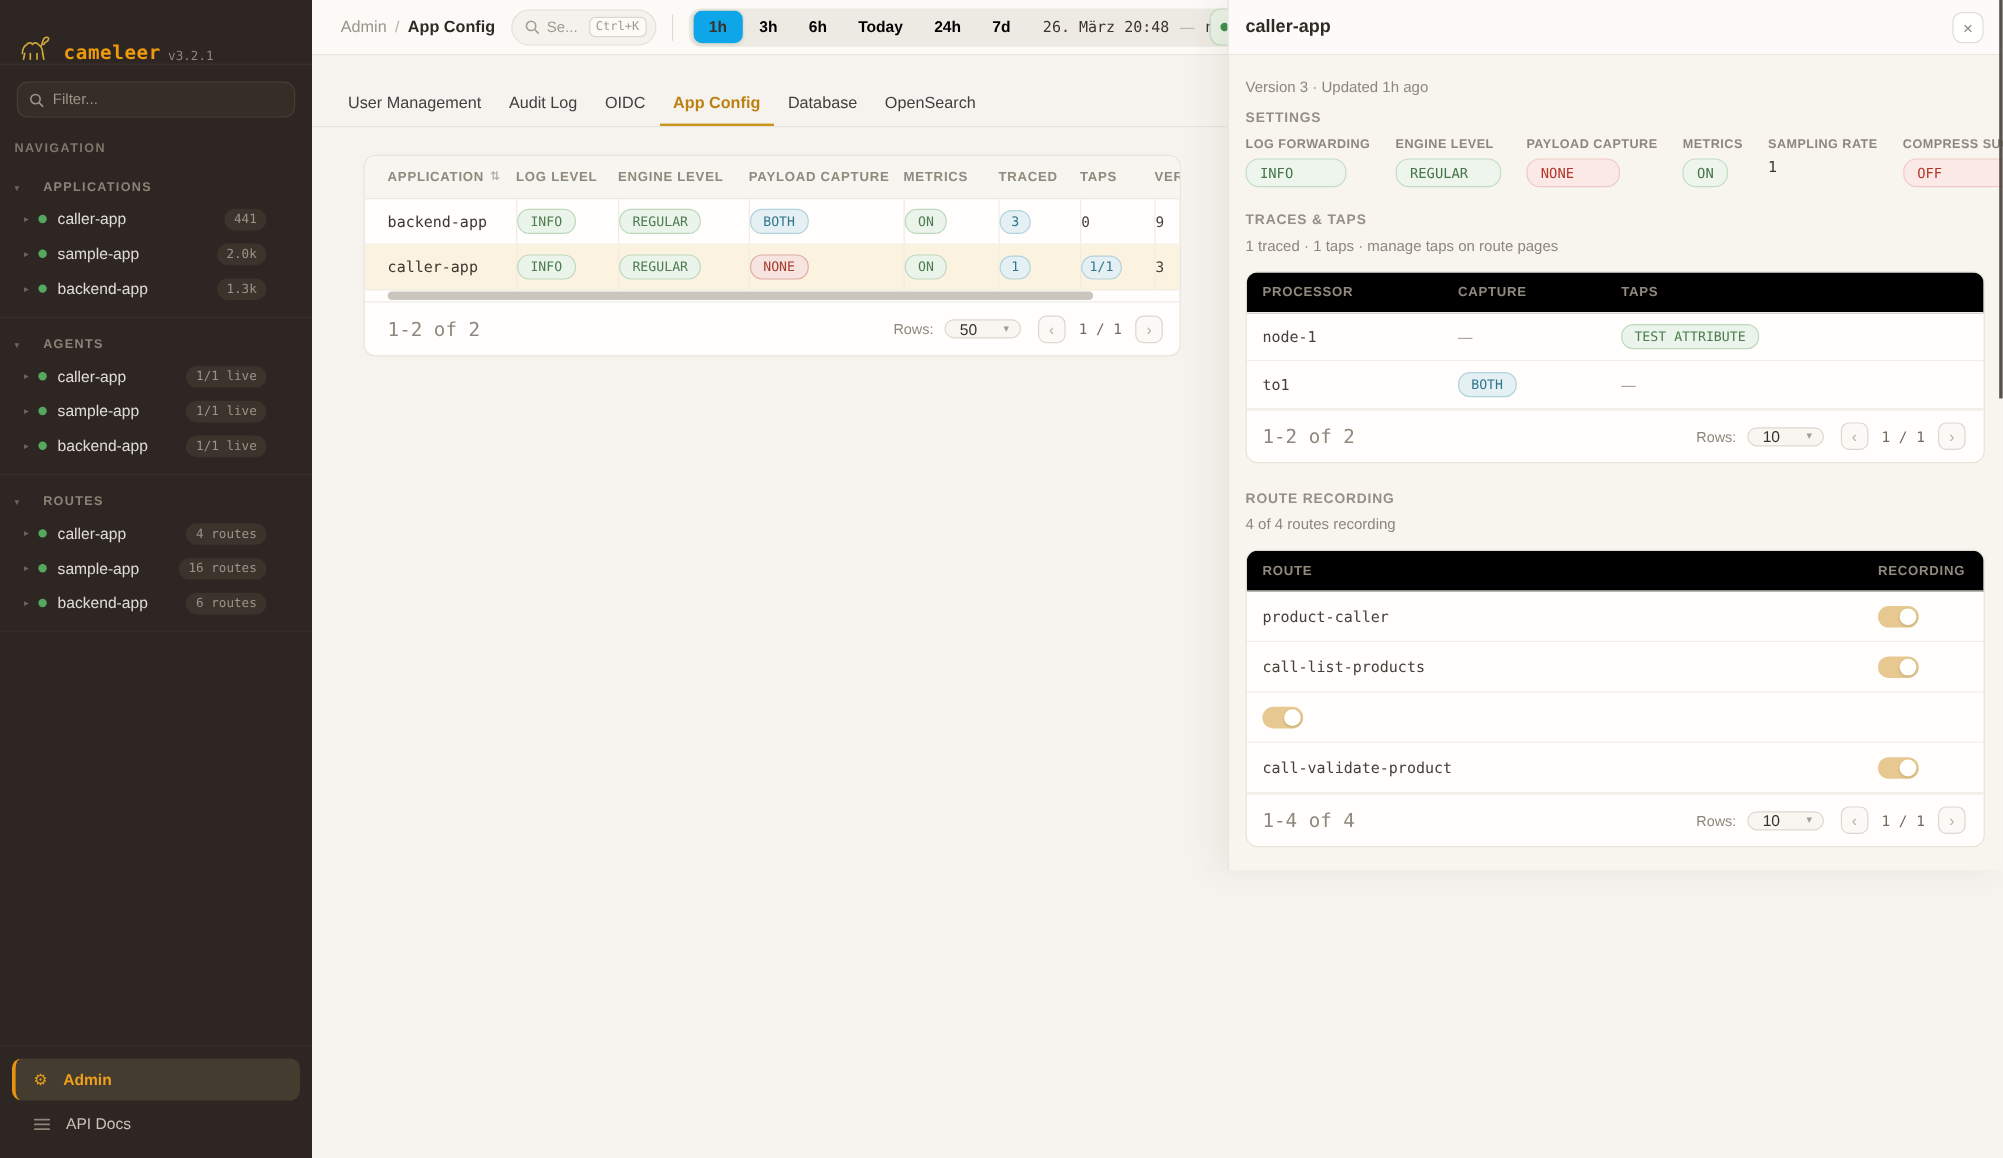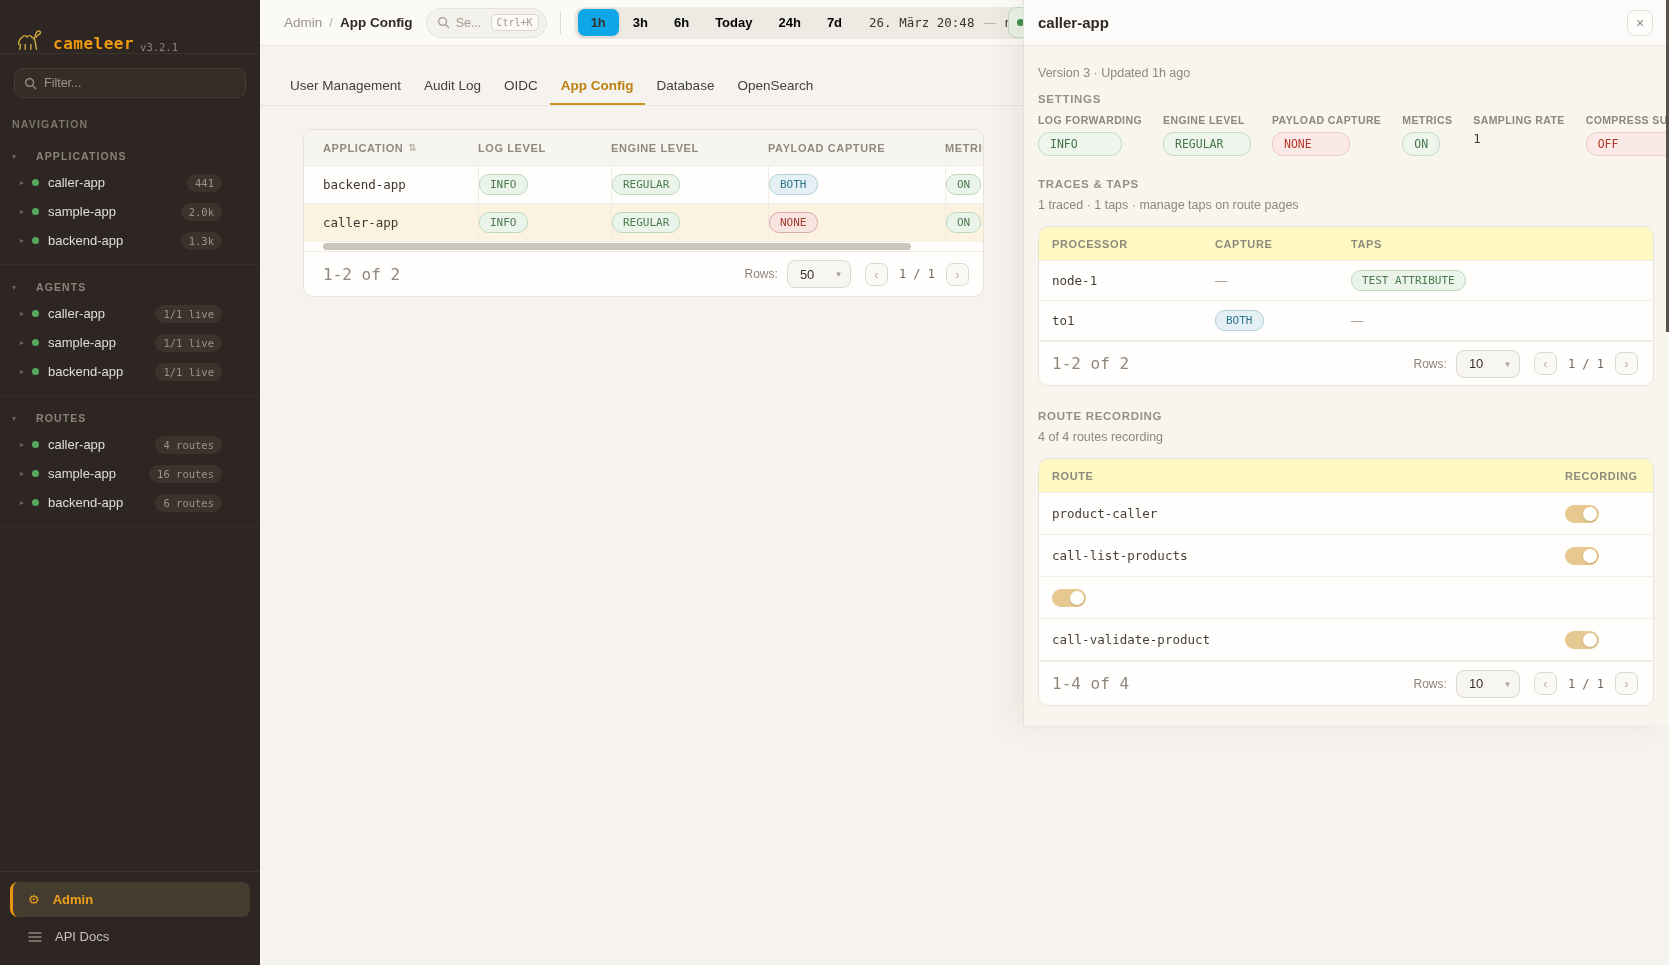--- a/index.html
+++ b/index.html
@@ -85,21 +85,21 @@
   .tabs-wrap { padding:24px 0 0 19px; border-bottom:1px solid #e8e4dd; display:flex; }
   .tab { font-size:13.5px; color:#404040; padding:8px 11px 10px 11px; margin-right:1px;
     cursor:pointer; border-bottom:2px solid transparent; white-space:nowrap; }
   .tab.active { color:#bd8013; font-weight:bold; border-bottom:2px solid #c9951c; }
 
   
   .card { background:#fffefc; border:1px solid #e7e3db; border-radius:10px;
     overflow:hidden; }
   .apps-card { margin:23px 0 0 43px; width:681px; position:relative; }
   .tgrid { display:grid; grid-template-columns:107px 85px 109px 129px 79px 68px 62px 60px;
-    padding-left:19px;gap:48px; }
+    padding-left:19px; }
   .thead { background:#f7f5ef; border-bottom:1px solid #eceade; height:36px; }
   .th { display:flex; align-items:center; font-size:11px; color:#8f897e;
     letter-spacing:.6px; font-weight:bold; white-space:nowrap; }
   .sort-ic { color:#b6b0a5; font-size:10px; margin-left:5px; cursor:pointer; }
   .trow { height:38px; border-bottom:1px solid #f1eee7; cursor:pointer; }
   .trow.hl { background:#fcf2e0; }
   .td { display:flex; align-items:center; white-space:nowrap; border-left:1px solid #f0ece4; }
   .td:first-child { border-left:none; }
   .cell-app { font-family:"DejaVu Sans Mono",monospace; font-size:12.5px; color:#3c362f; }
   .badge { font-family:"DejaVu Sans Mono",monospace; font-size:11px; border-radius:10px;
@@ -112,21 +112,21 @@
     min-width:26px; height:20px; display:flex; align-items:center; justify-content:center;
     padding:0 6px; }
   .plain-num { font-family:"DejaVu Sans Mono",monospace; font-size:12px; color:#46403a; }
   .hscroll { height:9px; position:relative; }
   .hscroll .thumb { position:absolute; left:19px; top:1px; width:588px; height:7px;
     background:#cbc6bd; border-radius:4px; cursor:grab; }
   .tfoot { height:45px; border-top:1px solid #eeebe3; display:flex; align-items:center;
     padding:0 14px 0 19px; }
   .range-txt { font-family:"DejaVu Sans Mono",monospace; font-size:16px; color:#8d877c; flex:1; }
   .rows-lbl { font-size:12px; color:#8d877c; margin-right:9px; }
-  .select { height:28px; border:1px solid #ddd8cf; background:#f8f6f0; border-radius:8px;
+  .select { height:16px; border:1px solid #ddd8cf; background:#f8f6f0; border-radius:8px;
     display:flex; align-items:center; padding:0 9px 0 12px; cursor:pointer; min-width:64px; }
   .select .val { font-size:13px; color:#37322b; flex:1; }
   .select .caret { color:#a49d92; font-size:9px; margin-left:10px; }
   .pager { display:flex; align-items:center; margin-left:14px; }
   .pg-btn { width:23px; height:23px; border:1px solid #ddd8cf; background:#fbf9f5;
     border-radius:7px; display:flex; align-items:center; justify-content:center;
     color:#b7b1a6; font-size:13px; cursor:pointer; }
   .pg-txt { font-family:"DejaVu Sans Mono",monospace; font-size:12px; color:#6f695f;
     margin:0 11px; }
 
@@ -153,21 +153,21 @@
     border-radius:11px; padding:4px 11px; }
   .w-green { background:#edf5ec; border:1px solid #c3dcc2; color:#467549; }
   .w-red   { background:#fae9e6; border:1px solid #efcac3; color:#b5362a; }
   .w-info{ width:84px; } .w-reg{ width:88px; } .w-none{ width:78px; } .w-off{ width:110px; }
   .f-plain { font-family:"DejaVu Sans Mono",monospace; font-size:12.5px; color:#3c362f;
     padding-top:5px; }
   .sum-txt { margin-top:8px; font-size:12.5px; color:#8d877c; }
   .p-card { margin-top:14px; width:616px; }
   .pgrid3 { display:grid; grid-template-columns:163px 136px 1fr; padding-left:13px; }
   .pgrid2 { display:grid; grid-template-columns:1fr 88px; padding-left:13px; }
-  .phead { background:#fef9c3; border-bottom:1px solid #eeebe4; height:34px; }
+  .phead { background:#000000; border-bottom:1px solid #eeebe4; height:34px; }
   .prow { border-bottom:1px solid #f1eee7; }
   .prow3 { height:40px; } .prow2 { height:42px; }
   .ptd { display:flex; align-items:center; }
   .cell-name { font-family:"DejaVu Sans Mono",monospace; font-size:12.5px; color:#46403a; }
   .dash { color:#9b948a; font-size:12px; }
   .toggle { width:34px; height:18px; border-radius:10px; background:#e6c890;
     position:relative; cursor:pointer; }
   .toggle .knob { position:absolute; right:2px; top:2px; width:14px; height:14px;
     border-radius:50%; background:#fffffe; box-shadow:0 1px 2px rgba(90,70,30,.25); }
   .pfoot { height:44px; border-top:1px solid #eeebe4; display:flex; align-items:center;

